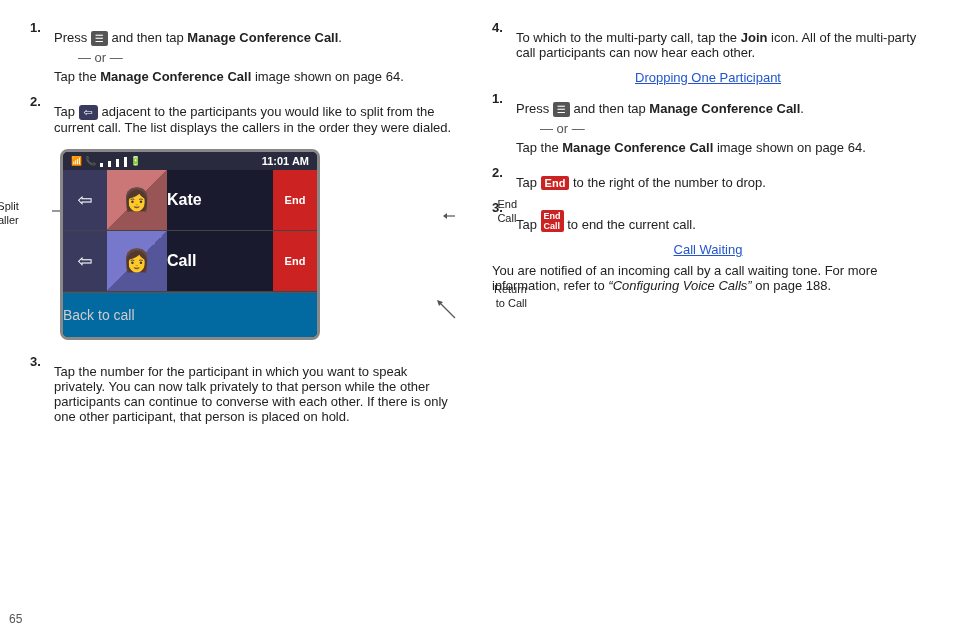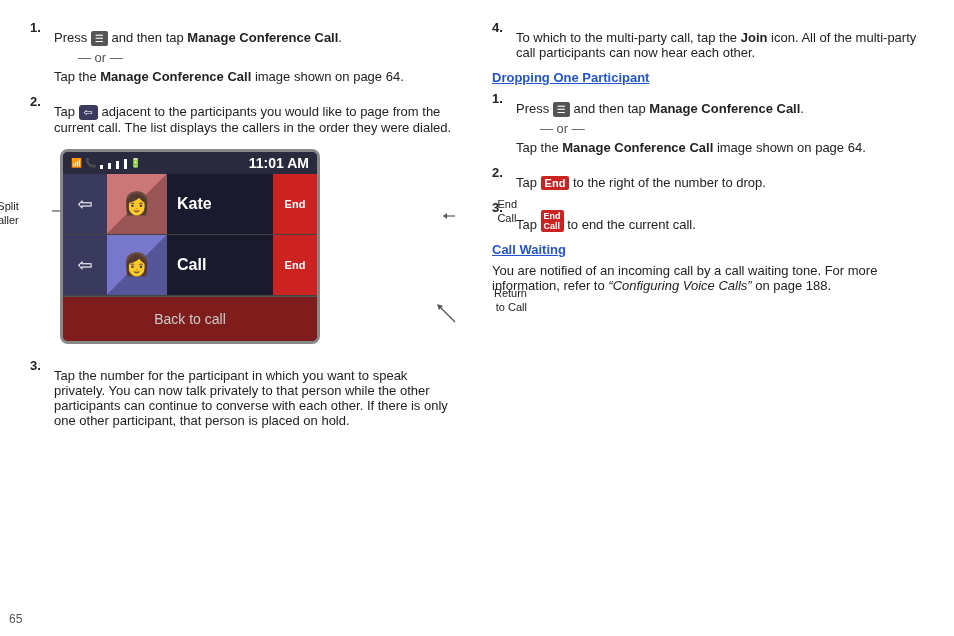--- a/index.html
+++ b/index.html
@@ -38,24 +38,25 @@
       margin-top: 10px;
     }
     .or-line {
       margin: 4px 0 4px 24px;
       color: #555;
       font-style: normal;
     }
     .bold { font-weight: bold; }
     .section-title {
       color: #2255cc;
-      font-weight: bold;
+      font-weight: normal;
       margin: 10px 0 6px 0;
       font-size: 13px;
       text-decoration: underline;
+      text-align: center;
     }
     .phone-container {
       position: relative;
       margin: 14px 0 14px 30px;
     }
     .phone-screen {
       background: #1a1a2e;
       border: 3px solid #888;
       border-radius: 8px;
       width: 260px;
@@ -70,21 +71,21 @@
       padding: 3px 8px;
       font-size: 10px;
       color: #fff;
     }
     .status-left {
       display: flex;
       align-items: center;
       gap: 3px;
     }
     .status-right {
-      font-size: 14px;
+      font-size: 11px;
       color: #fff;
       font-weight: bold;
     }
     .caller-row {
       display: flex;
       align-items: center;
       border-bottom: 1px solid #444;
     }
     .split-btn {
       background: #3a3a5e;
@@ -120,39 +121,37 @@
       display: flex;
       align-items: center;
       justify-content: center;
       color: #fff;
       font-size: 22px;
     }
     .caller-name {
       flex: 1;
       color: #fff;
       font-size: 16px;
-      padding-left: 10px;
       font-weight: bold;
     }
     .end-btn {
       background: #cc2222;
       color: #fff;
       width: 44px;
       height: 60px;
       display: flex;
       align-items: center;
       justify-content: center;
       font-size: 11px;
       font-weight: bold;
       cursor: pointer;
     }
     .back-to-call-bar {
-      background: #7f1d1d;
+      background: #0369a1;
       color: #ccc;
-      text-align: center;
       padding: 14px 0;
       font-size: 14px;
       border-top: 1px solid #555;
     }
     .annotation-left {
       position: absolute;
       left: -70px;
       top: 50px;
       font-size: 11px;
       color: #222;
@@ -242,21 +241,21 @@
         <div class="or-line">— or —</div>
         <span>Tap the </span><span class="bold">Manage Conference Call</span><span> image shown on page 64.</span>
       </div>
     </div>
 
     <div class="step">
       <div class="step-num">2.</div>
       <div class="step-content">
         <span>Tap </span>
         <span style="display:inline-block;background:#3a3a5e;color:#fff;padding:1px 5px;font-size:11px;border-radius:3px;vertical-align:middle;">⇦</span>
-        <span> adjacent to the participants you would like to page from the current call. The list displays the callers in the order they were dialed.</span>
+        <span> adjacent to the participants you would like to split from the current call. The list displays the callers in the order they were dialed.</span>
       </div>
     </div>
 
     <div class="phone-container">
 
       <div class="annotation-left">Split<br>Caller</div>
 
       <svg class="arrow-svg" style="left:-10px;top:52px;width:20px;height:20px;" viewBox="0 0 20 20">
         <line x1="2" y1="10" x2="18" y2="10" stroke="#555" stroke-width="1.2" marker-end="url(#arrow)"></line>
         <defs>

